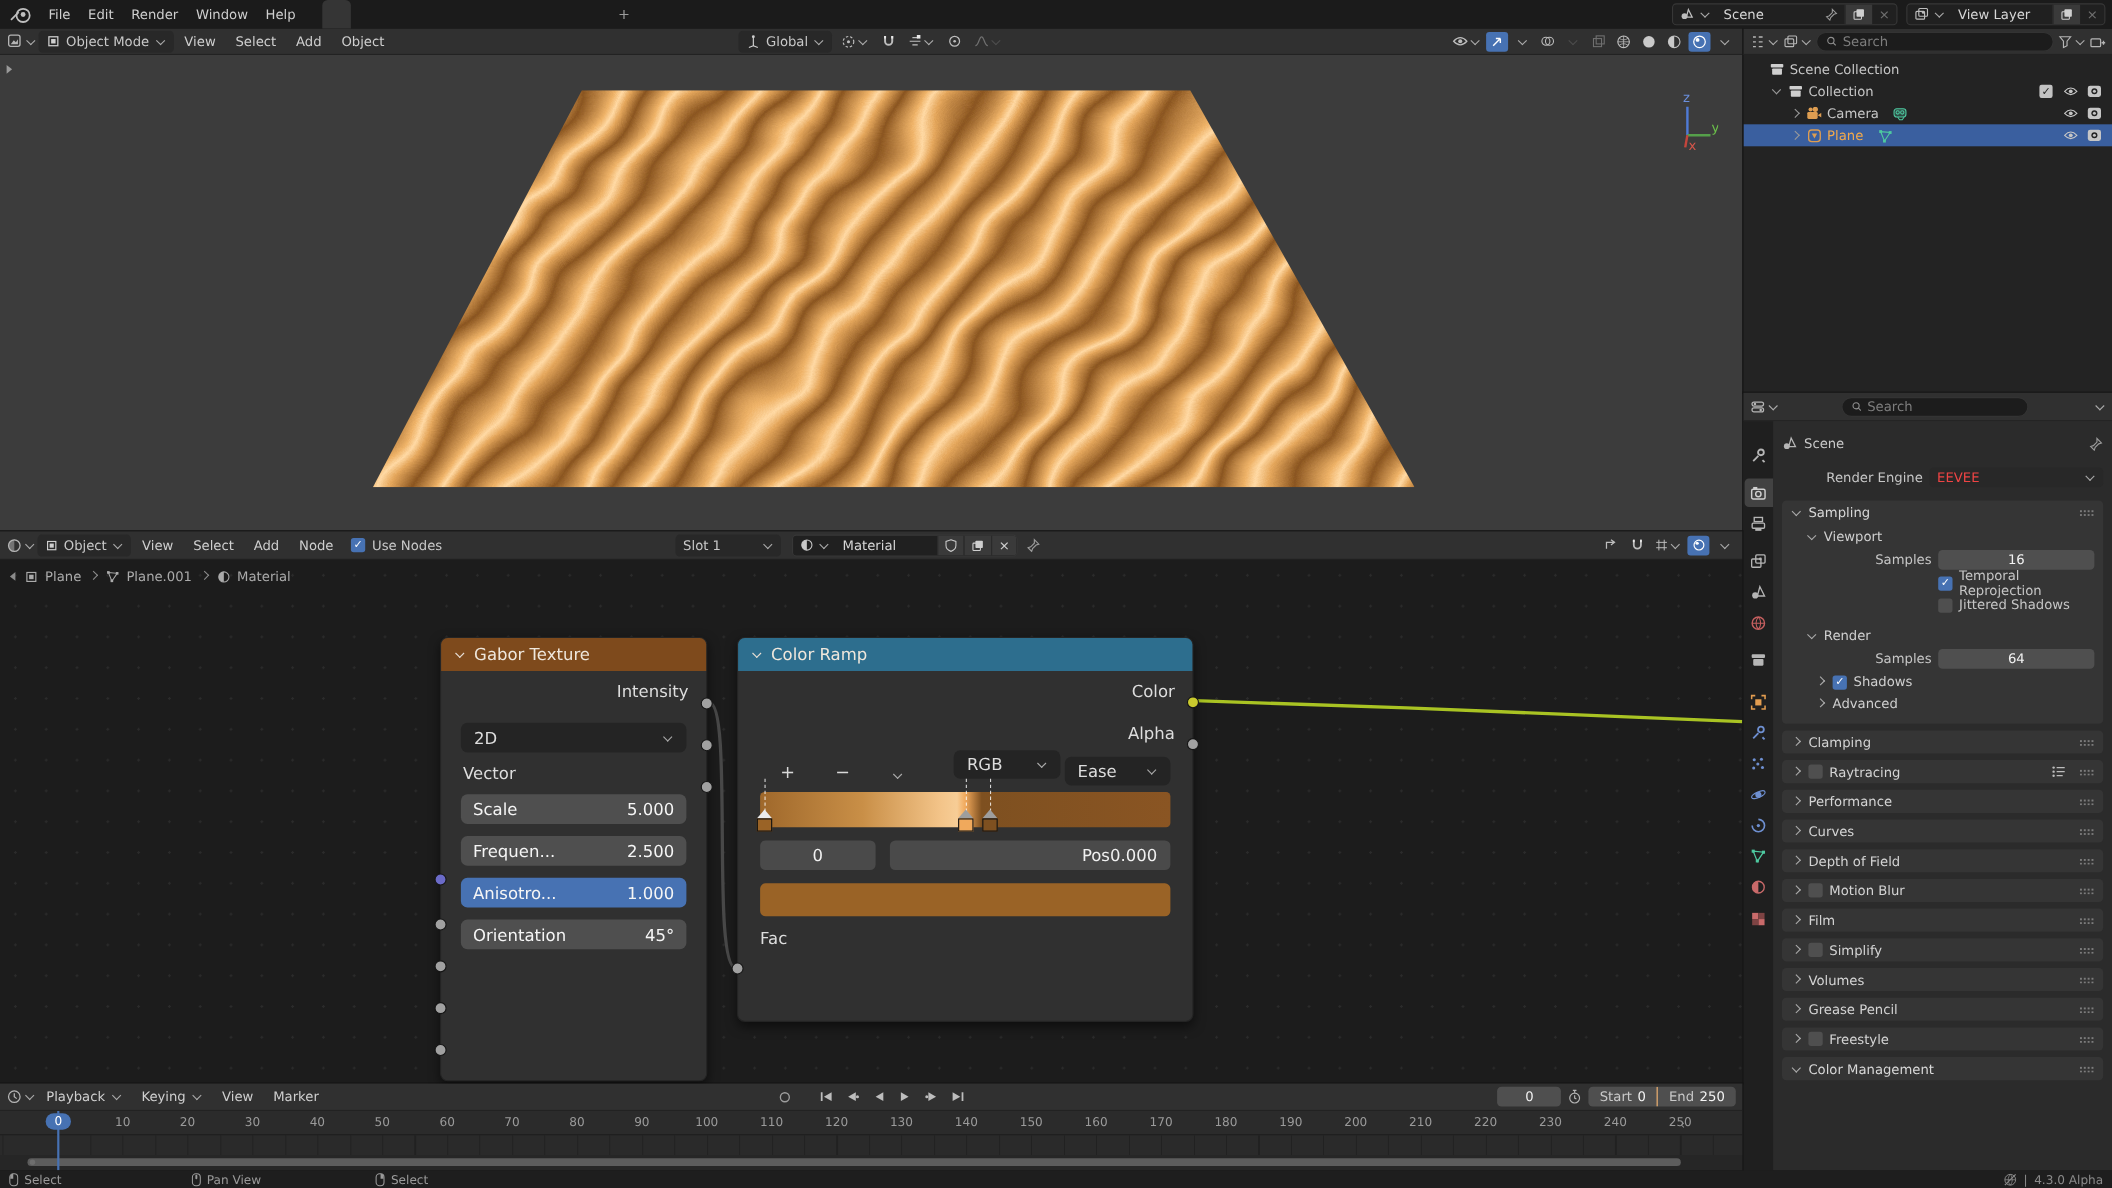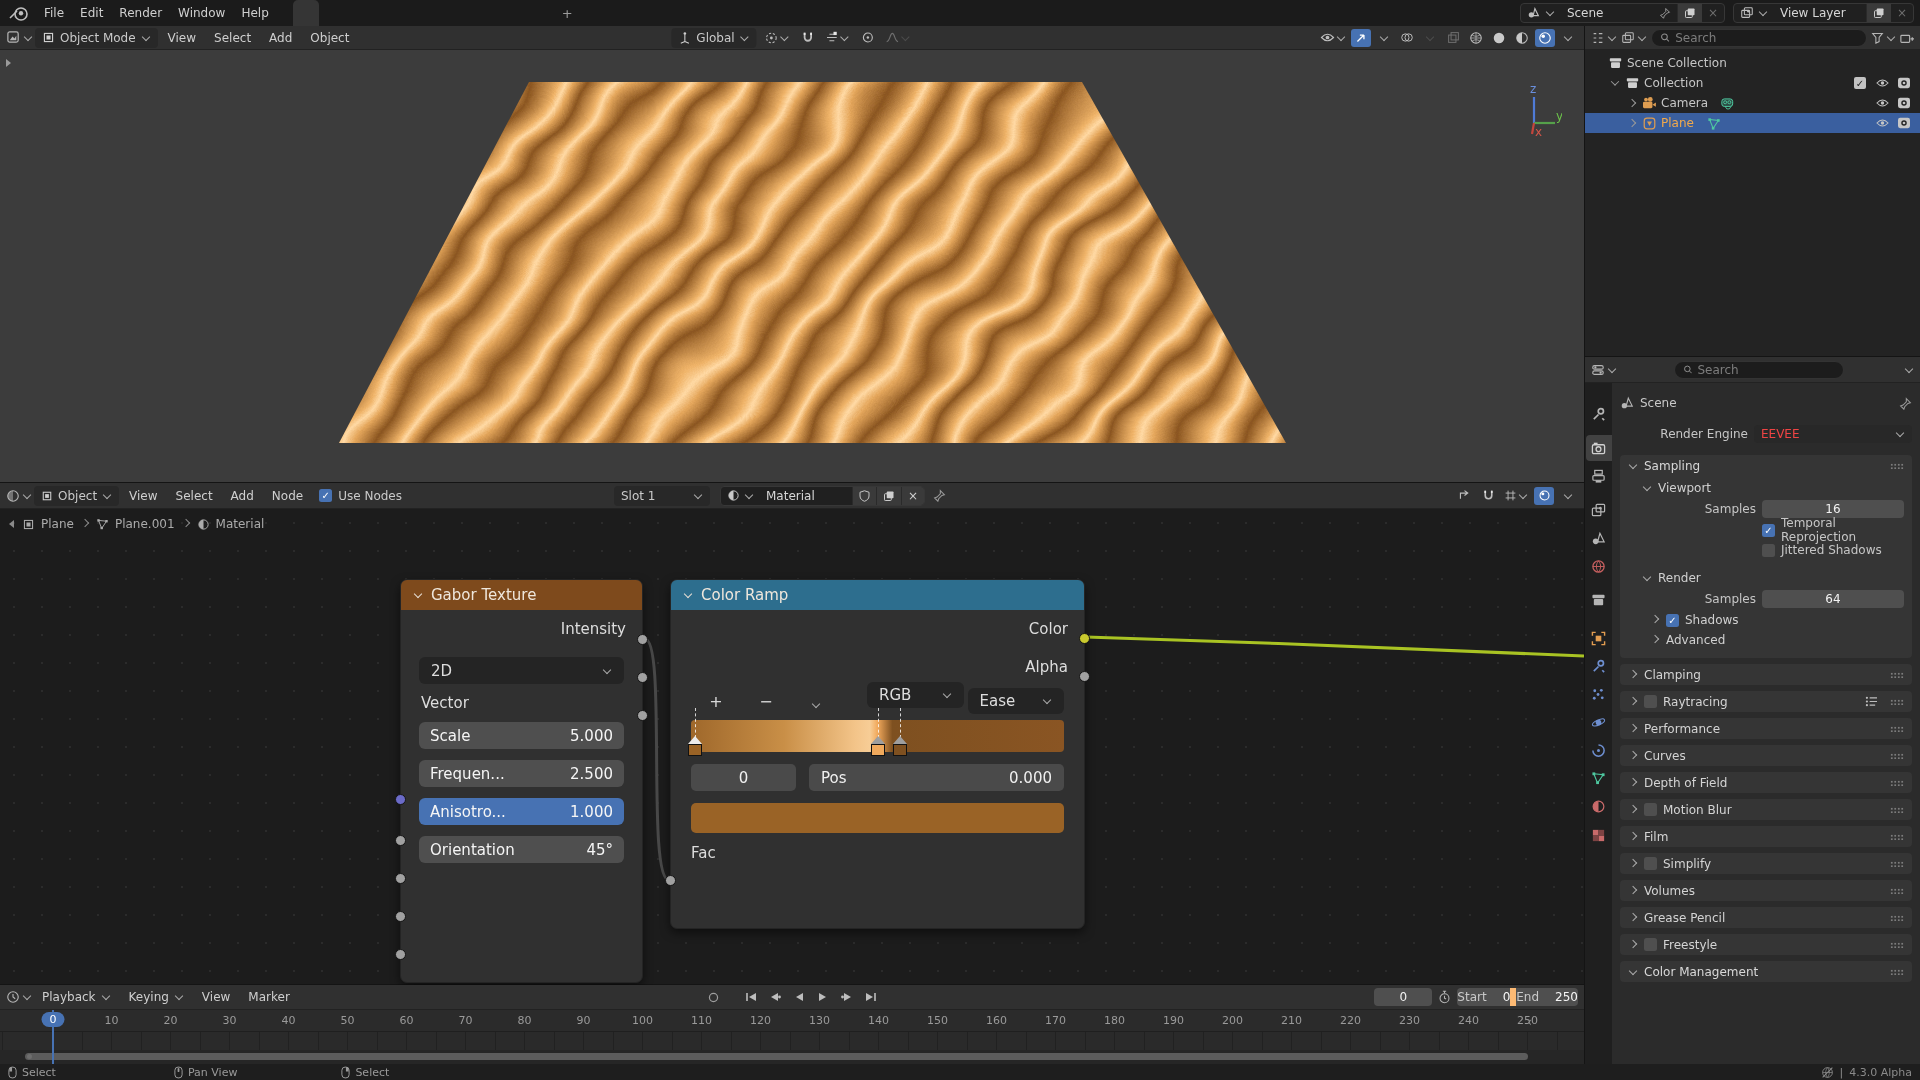--- a/index.html
+++ b/index.html
@@ -109,32 +109,32 @@
 .ninrow{height:38px;display:flex;align-items:center;padding-left:20px}
 .rampctl{display:flex;align-items:center;margin:0 20px;height:30px;gap:0}
 .rbtn{width:50px;text-align:center;font-size:16px;color:#D8D8D8}
 .ramp-bar{position:relative;margin:4px 20px 0 20px;height:32px;border-radius:4px;background:linear-gradient(90deg,#9F682B 0%,#C98F47 25%,#F3C489 44%,#F7CD96 48%,#F1A95C 50%,#7E5020 54%,#8A5523 100%)}
 .rstop{position:absolute;top:14px;width:16px;height:24px;transform:translateX(-50%)}
 .rstop .dash{position:absolute;left:50%;bottom:20px;height:30px;border-left:1px dashed rgba(255,255,255,.8)}
 .rstop .cap{position:absolute;left:1px;top:2px;width:0;height:0;border-left:7px solid transparent;border-right:7px solid transparent;border-bottom:8px solid #9E9E9E}
 .rstop.selected .cap{border-bottom-color:#ECECEC}
 .rstop .sq{position:absolute;left:1px;top:10px;width:14px;height:12px;background:var(--c);border:1.5px solid #121212}
 .rrow{display:flex;margin:12px 20px 0 20px;gap:13px}
-.rf{background:#4A4A4A;border-radius:5px;height:27px;display:flex;align-items:center;justify-content:space-between;padding:0 12px;color:#F0F0F0}
+.rf{background:#4A4A4A;border-radius:5px;height:27px;display:flex;align-items:center;justify-content:flex-end;padding:0 12px;color:#F0F0F0}
 .swatch{margin:12px 20px 0 20px;height:30px;border-radius:5px}
 
 #timeline{left:0;top:985px;width:1584px;height:79px;background:#262626}
 #timeline .hdr{height:25px}
 .transport{position:absolute;left:50%;transform:translateX(-50%);display:flex;align-items:center;gap:4px}
 .tbtn{width:20px;height:18px;display:flex;align-items:center;justify-content:center;border-radius:3px}
 .tfields{margin-left:auto;display:flex;align-items:center;gap:6px}
 .framefield{width:58px;height:18px;background:#4F4F4F;border-radius:4px;display:flex;align-items:center;justify-content:center;color:#F2F2F2}
 .range{display:flex;height:18px;background:#4F4F4F;border-radius:4px;overflow:hidden}
-.range .rseg{display:flex;align-items:center;gap:16px;padding:0 0}
-.range .rseg+.rseg{border-left:6px solid #fdba74}
+.range .rseg{display:flex;align-items:center;gap:5px;padding:0 10px}
+.range .rseg+.rseg{border-left:1px solid #fdba74}
 .range .rv{color:#F5F5F5}
 .ruler{position:relative;height:22px;background:#2B2B2B;border-bottom:1px solid #1F1F1F;display:flex;padding-left:23px;align-items:center}
 .tick{width:59px;text-align:center;color:#9A9A9A;font-size:11px;flex:none}
 .chanarea{height:18px;background:repeating-linear-gradient(90deg,#2A2A2A 0 28.5px,#212121 28.5px 29.5px);background-position:24px 0}
 .scrollzone{position:relative;height:13px}
 .hscroll{position:absolute;left:25px;top:3px;width:1503px;height:7px;border-radius:4px;background:#5C5C5C}
 .hscroll:before{content:"";position:absolute;left:2px;top:1px;width:5px;height:5px;border-radius:50%;background:#6E6E6E}
 .playhead{position:absolute;left:52px;top:25px;bottom:0;width:2px;background:#4772B3;z-index:2}
 .framebadge{position:absolute;left:53px;top:27px;transform:translateX(-50%);background:#4772B3;color:#FFF;font-size:11px;border-radius:9px;padding:1px 8px;z-index:3}
 .tl-collapse{position:absolute;right:52px;top:30px;color:#8B8B8B}

